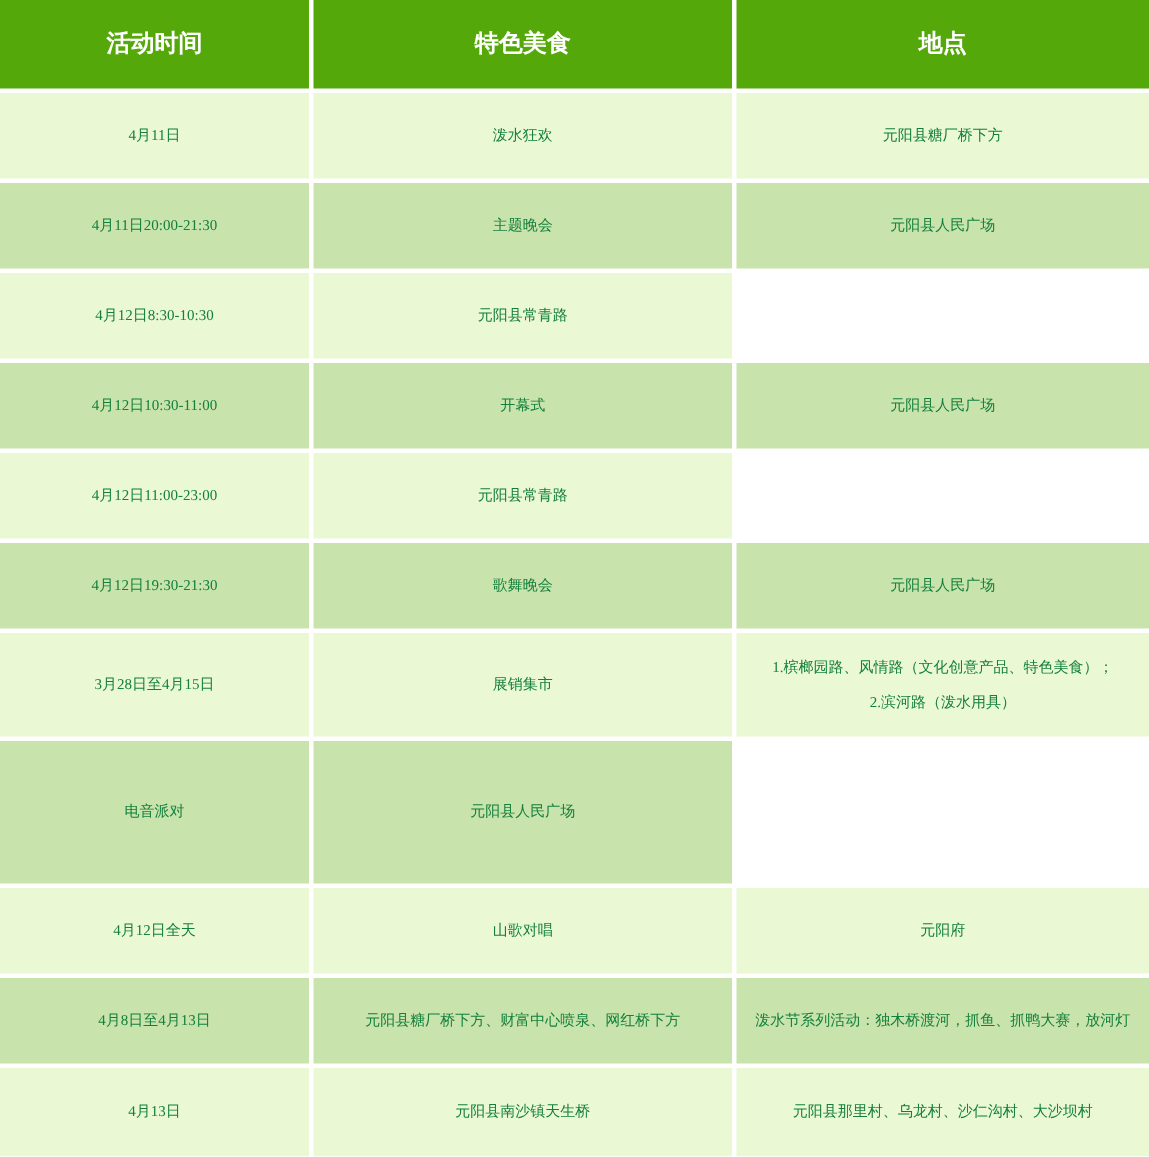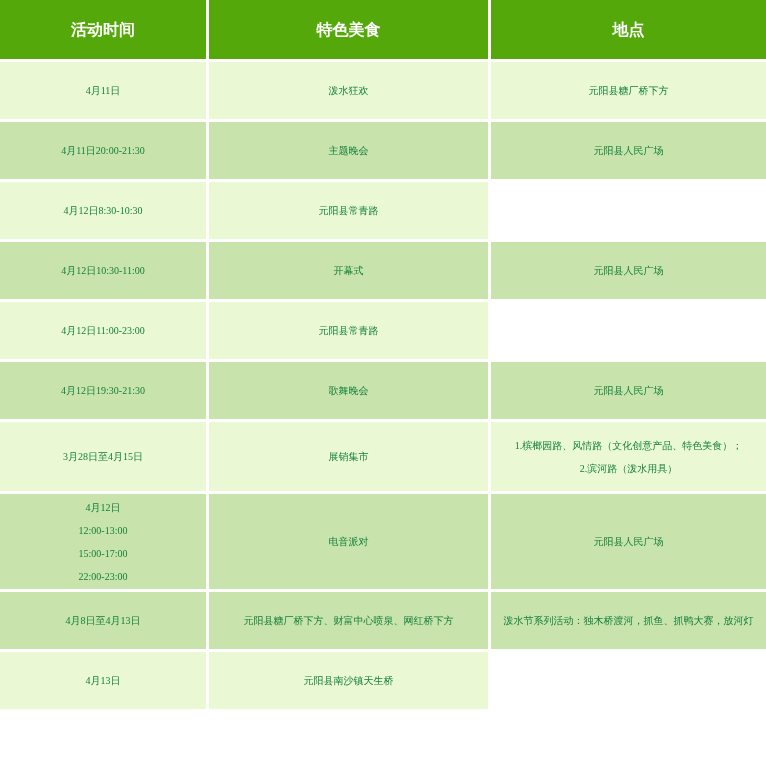--- a/index.html
+++ b/index.html
@@ -91,33 +91,35 @@
   </div>
 
   <div class="row light">
     <div class="cell">3月28日至4月15日</div>
     <div class="cell">展销集市</div>
     <div class="cell">1.槟榔园路、风情路（文化创意产品、特色美食）；
 2.滨河路（泼水用具）</div>
   </div>
 
   <div class="row dark">
-    <div class="cell">4月12日
-12:00-13:00
-15:00-17:00
-22:00-23:00</div>
     <div class="cell">电音派对</div>
     <div class="cell">元阳县人民广场</div>
   </div>
 
+  <div class="row light">
+    <div class="cell">4月12日全天</div>
+    <div class="cell">山歌对唱</div>
+    <div class="cell">元阳府</div>
+  </div>
 
   <div class="row dark">
     <div class="cell">4月8日至4月13日</div>
     <div class="cell">元阳县糖厂桥下方、财富中心喷泉、网红桥下方</div>
     <div class="cell">泼水节系列活动：独木桥渡河，抓鱼、抓鸭大赛，放河灯</div>
   </div>
 
   <div class="row light">
     <div class="cell">4月13日</div>
     <div class="cell">元阳县南沙镇天生桥</div>
+    <div class="cell">元阳县那里村、乌龙村、沙仁沟村、大沙坝村</div>
   </div>
 
 </div>
 
 </body></html>

